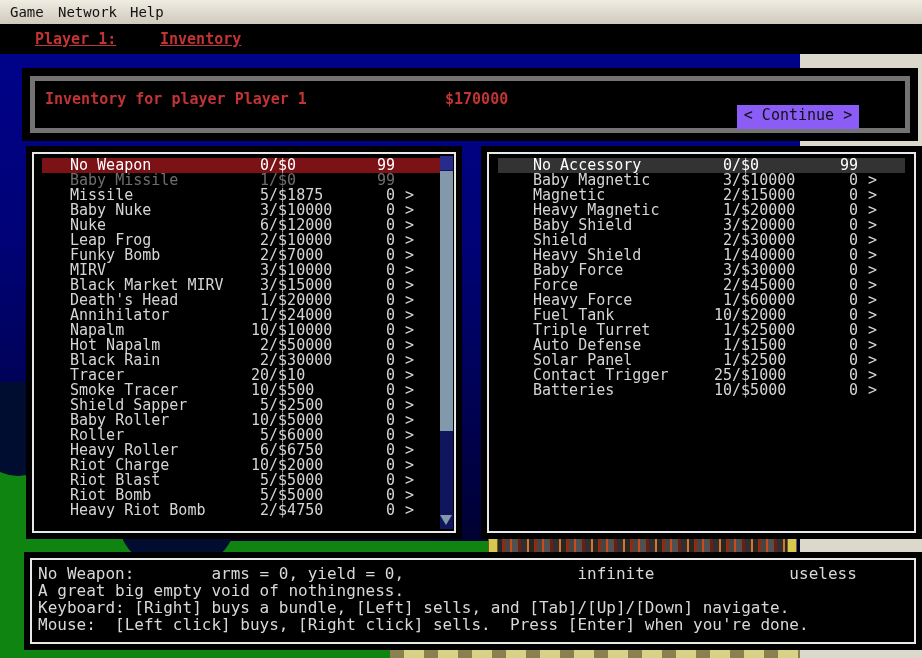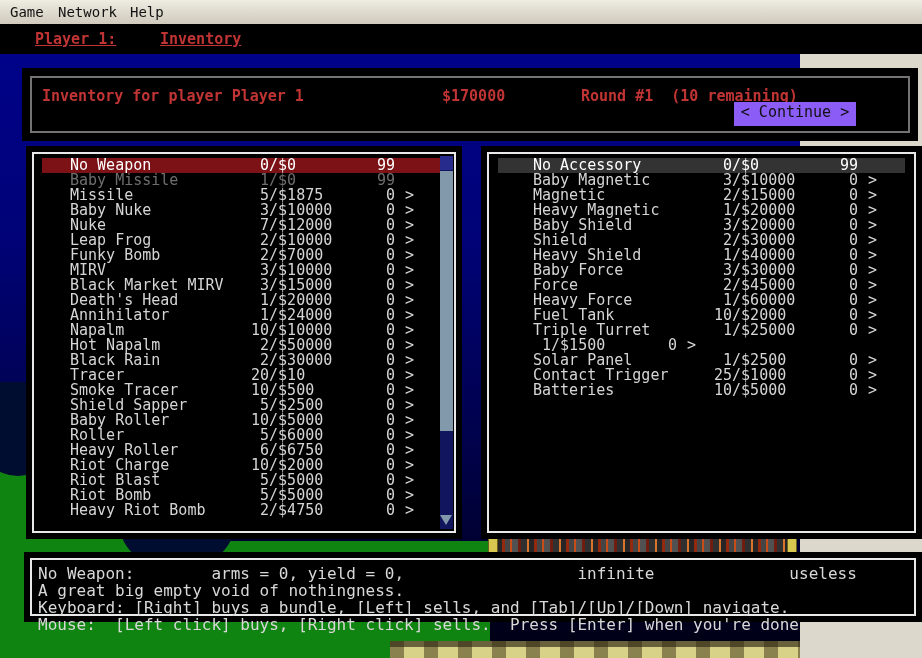--- a/index.html
+++ b/index.html
@@ -41,21 +41,21 @@
   .capL{left:488px;} .capR{left:787px;}
   .straw{left:390px;top:641px;width:410px;height:17px;background:#d8d188;
     background-image:
       linear-gradient(180deg,rgba(45,38,18,.65) 0 6px,rgba(0,0,0,0) 6px),
       repeating-linear-gradient(90deg,rgba(60,50,20,.5) 0 14px,rgba(0,0,0,0) 14px 34px);}
 
   
   .panel{position:absolute;background:#000;border:2px solid #e9e9e9;
     box-shadow:0 0 0 6px #000;box-sizing:border-box;}
   .hdrbox{left:30px;top:76px;width:880px;height:57px;background:#000;
-    border:2px solid #737373;box-shadow:0 0 0 8px #000;box-sizing:border-box;
+    border:5px solid #737373;box-shadow:0 0 0 8px #000;box-sizing:border-box;
     position:absolute;}
   .hdrbox span{position:absolute;font-size:15px;font-weight:bold;color:#c13434;
     white-space:pre;}
   .h-title{left:10px;top:9px;}
   .h-money{left:410px;top:9px;}
   .h-round{left:549px;top:9px;}
   .continue{position:absolute;left:702px;top:24px;width:122px;height:24px;
     background:#8b5cf6;color:#101010;font-size:15px;text-align:center;
     line-height:20px;white-space:pre;cursor:pointer;}
 
@@ -78,21 +78,21 @@
 
   
   .sbar{position:absolute;top:2px;bottom:2px;right:1px;width:13px;
     background:#10155e;}
   .sbar .cap2{height:14px;background:#272c8c;}
   .sbar .thumb{height:260px;margin-top:1px;background:#8298ab;cursor:pointer;}
   .sbar .dn{position:absolute;bottom:4px;left:0px;width:0;height:0;
     border-left:6px solid transparent;border-right:6px solid transparent;
     border-top:10px solid #8298ab;cursor:pointer;}
 
-  .fpanel{left:30px;top:558px;width:886px;height:58px;}
+  .fpanel{left:30px;top:558px;width:886px;height:86px;}
   .fpanel .fl{position:relative;margin:0;padding:0 0 0 6px;font-size:16px;
     line-height:17px;color:#d8d8d8;white-space:pre;}
   .fpad{height:5px;}
 </style>
 </head>
 <body>
 
 <div class="abs sky"></div>
 <div class="abs rightbg"></div>
 <div class="abs greenA"></div>
@@ -111,21 +111,20 @@
 </div>
 
 <div class="abs titlebar">
   <span class="t-player">Player 1:</span>
   <span class="t-screen">Inventory</span>
 </div>
 
 <div class="hdrbox">
   <span class="h-title">Inventory for player Player 1</span>
   <span class="h-money">$170000</span>
-  <span class="h-round">Round #1  (10 remaining)</span>
   <div class="continue">&lt; Continue &gt;</div>
 </div>
 
 <div class="panel wpanel">
   <div class="list">
 
   <div class="row selected">
         <span class="name">No Weapon</span>
         <span class="price"> 0/$0</span>
         <span class="count">99</span>
@@ -144,21 +143,21 @@
         <span class="arrow">&gt;</span>
       </div>
       <div class="row">
         <span class="name">Baby Nuke</span>
         <span class="price"> 3/$10000</span>
         <span class="count"> 0</span>
         <span class="arrow">&gt;</span>
       </div>
       <div class="row">
         <span class="name">Nuke</span>
-        <span class="price"> 7/$12000</span>
+        <span class="price"> 6/$12000</span>
         <span class="count"> 0</span>
         <span class="arrow">&gt;</span>
       </div>
       <div class="row">
         <span class="name">Leap Frog</span>
         <span class="price"> 2/$10000</span>
         <span class="count"> 0</span>
         <span class="arrow">&gt;</span>
       </div>
       <div class="row">
@@ -346,20 +345,21 @@
         <span class="count"> 0</span>
         <span class="arrow">&gt;</span>
       </div>
       <div class="row">
         <span class="name">Triple Turret</span>
         <span class="price"> 1/$25000</span>
         <span class="count"> 0</span>
         <span class="arrow">&gt;</span>
       </div>
       <div class="row">
+        <span class="name">Auto Defense</span>
         <span class="price"> 1/$1500</span>
         <span class="count"> 0</span>
         <span class="arrow">&gt;</span>
       </div>
       <div class="row">
         <span class="name">Solar Panel</span>
         <span class="price"> 1/$2500</span>
         <span class="count"> 0</span>
         <span class="arrow">&gt;</span>
       </div>

